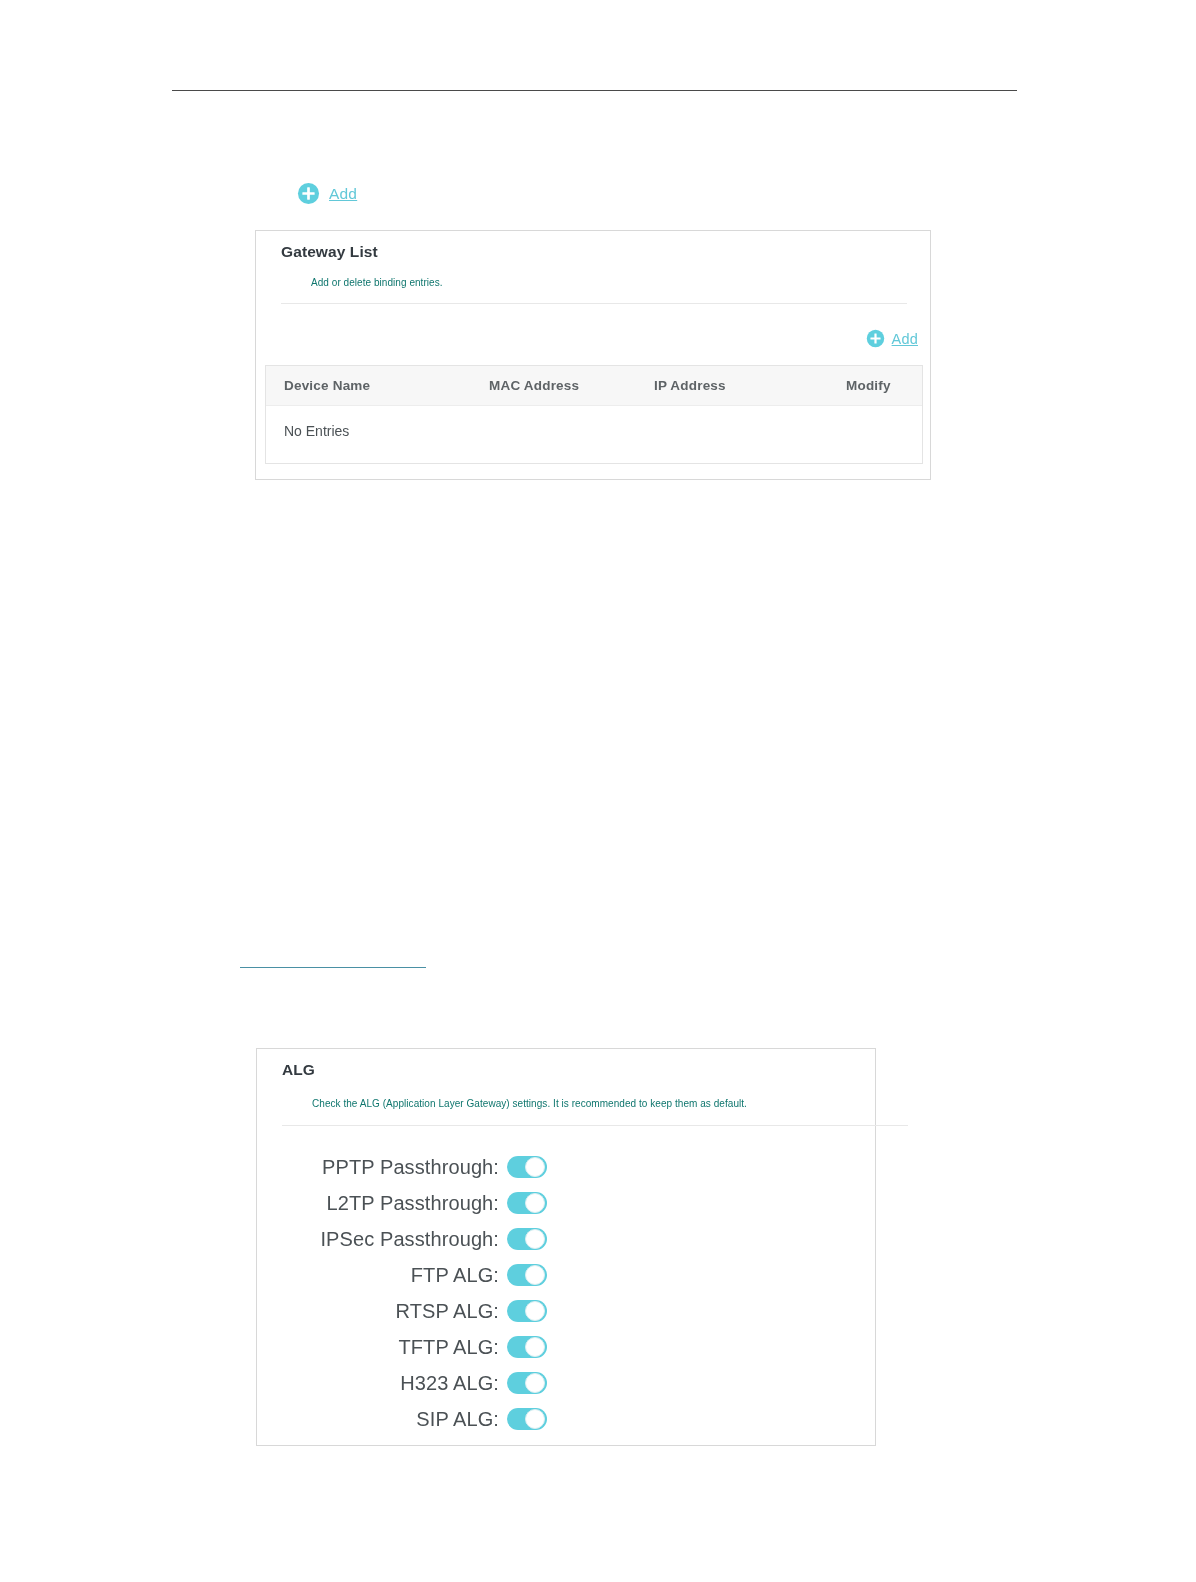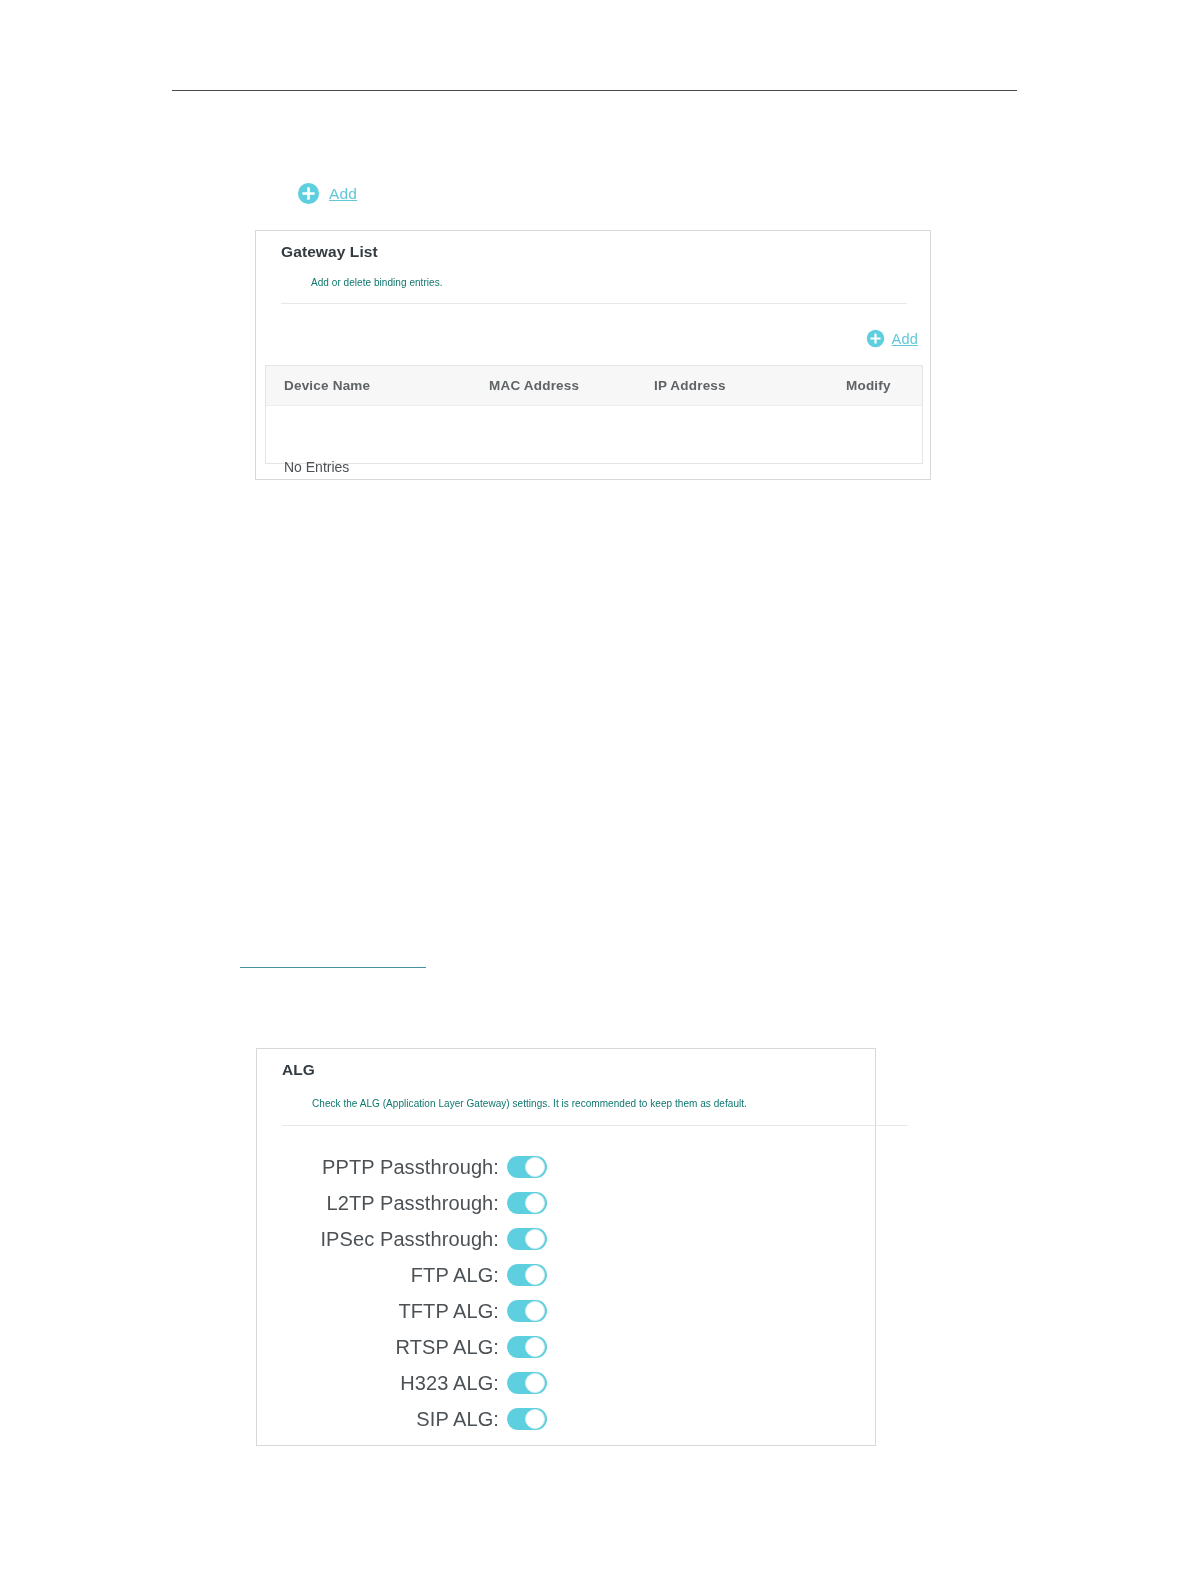--- a/index.html
+++ b/index.html
@@ -133,21 +133,20 @@
   .th-1 { left: 199px; margin-left: 24px; }
   .th-2 { left: 388px; }
   .th-3 { left: 580px; }
   .tbl-body { position: relative; height: 57px; }
   .no-entries {
     position: absolute;
     left: 18px;
     top: 17px;
     font-size: 14px;
     color: #4b5155;
-    margin-top: 36px;
   }
 
   
   .mid-rule {
     position: absolute;
     left: 240px;
     top: 967px;
     width: 186px;
     height: 0;
     border-top: 1.5px solid #4a90a4;
@@ -275,27 +274,27 @@
           <div class="knob"></div>
         </div>
       </div>
       <div class="alg-row">
         <span class="alg-label">FTP ALG:</span>
         <div class="toggle">
           <div class="knob"></div>
         </div>
       </div>
       <div class="alg-row">
+        <span class="alg-label">RTSP ALG:</span>
+        <div class="toggle">
+          <div class="knob"></div>
+        </div>
+      </div>
+      <div class="alg-row">
         <span class="alg-label">TFTP ALG:</span>
-        <div class="toggle">
-          <div class="knob"></div>
-        </div>
-      </div>
-      <div class="alg-row">
-        <span class="alg-label">RTSP ALG:</span>
         <div class="toggle">
           <div class="knob"></div>
         </div>
       </div>
       <div class="alg-row">
         <span class="alg-label">H323 ALG:</span>
         <div class="toggle">
           <div class="knob"></div>
         </div>
       </div>

